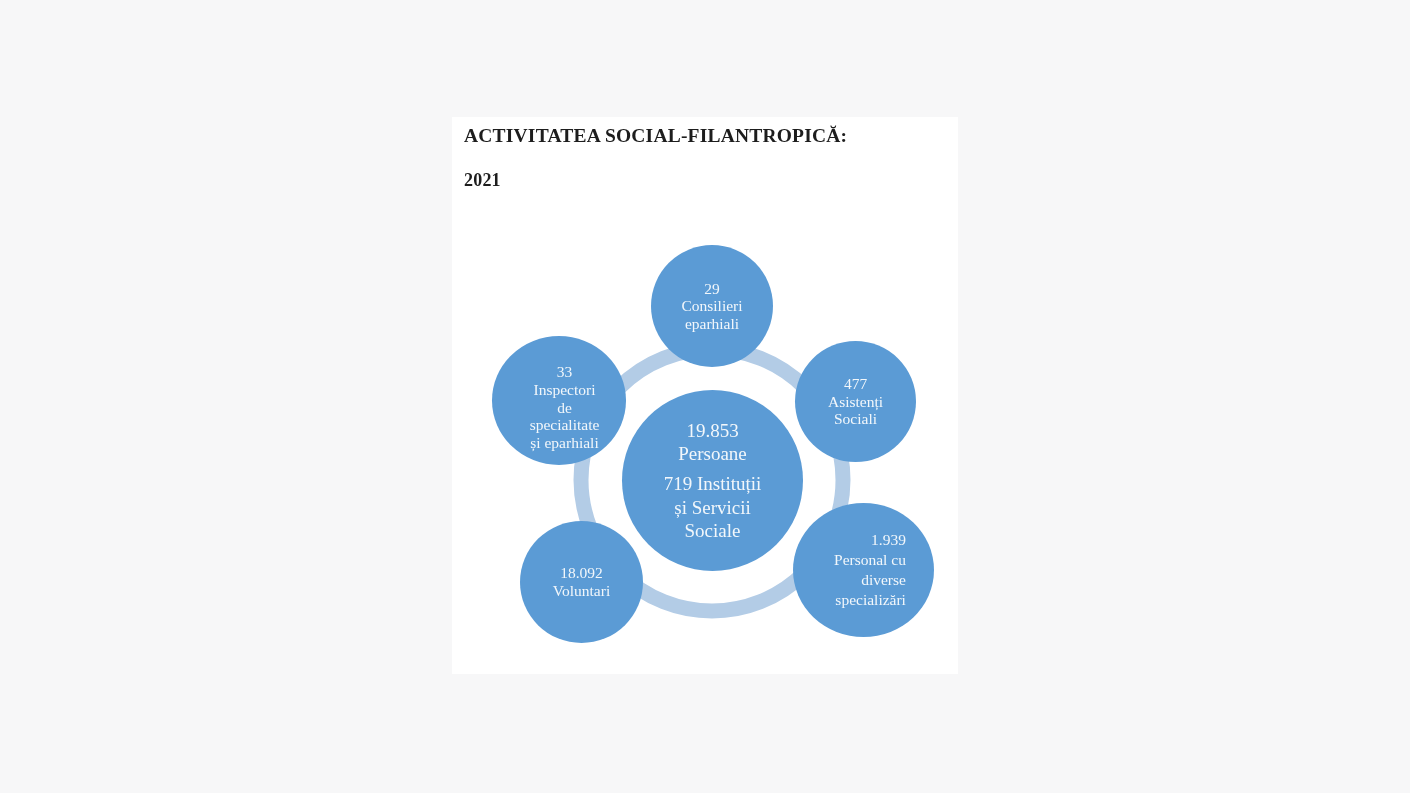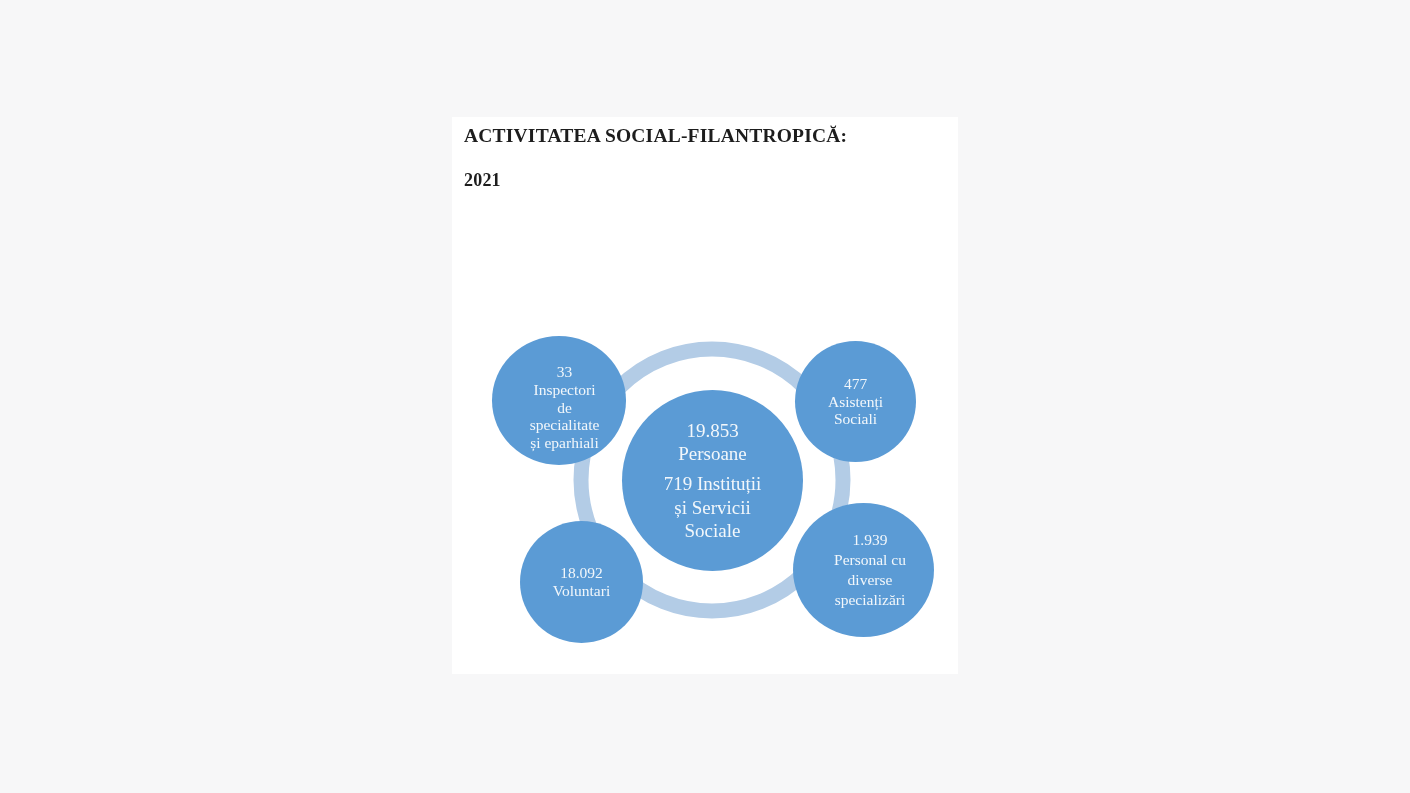--- a/index.html
+++ b/index.html
@@ -122,21 +122,21 @@
 
   
   #node-bottom-right {
     left: 341px;
     top: 386px;
     width: 141px;
     height: 134px;
   }
   #node-bottom-right .node-text {
     font-size: 15.5px;
-    text-align: center;
+    text-align: right;
     padding-left: 13px;
     line-height: 1.30;
   }
 
   
   #node-bottom-left {
     left: 68px;
     top: 404px;
     width: 123px;
     height: 122px;
@@ -179,20 +179,27 @@
         <div class="node-text">
           <span>19.853</span><br>
           <span>Persoane</span>
           <span class="gap"></span>
           <span>719 Instituții</span><br>
           <span>și Servicii</span><br>
           <span>Sociale</span>
         </div>
       </div>
 
+      <div class="node" id="node-top">
+        <div class="node-text">
+          <span>29</span><br>
+          <span>Consilieri</span><br>
+          <span>eparhiali</span>
+        </div>
+      </div>
 
       <div class="node" id="node-right">
         <div class="node-text">
           <span>477</span><br>
           <span>Asistenți</span><br>
           <span>Sociali</span>
         </div>
       </div>
 
       <div class="node" id="node-bottom-right">

